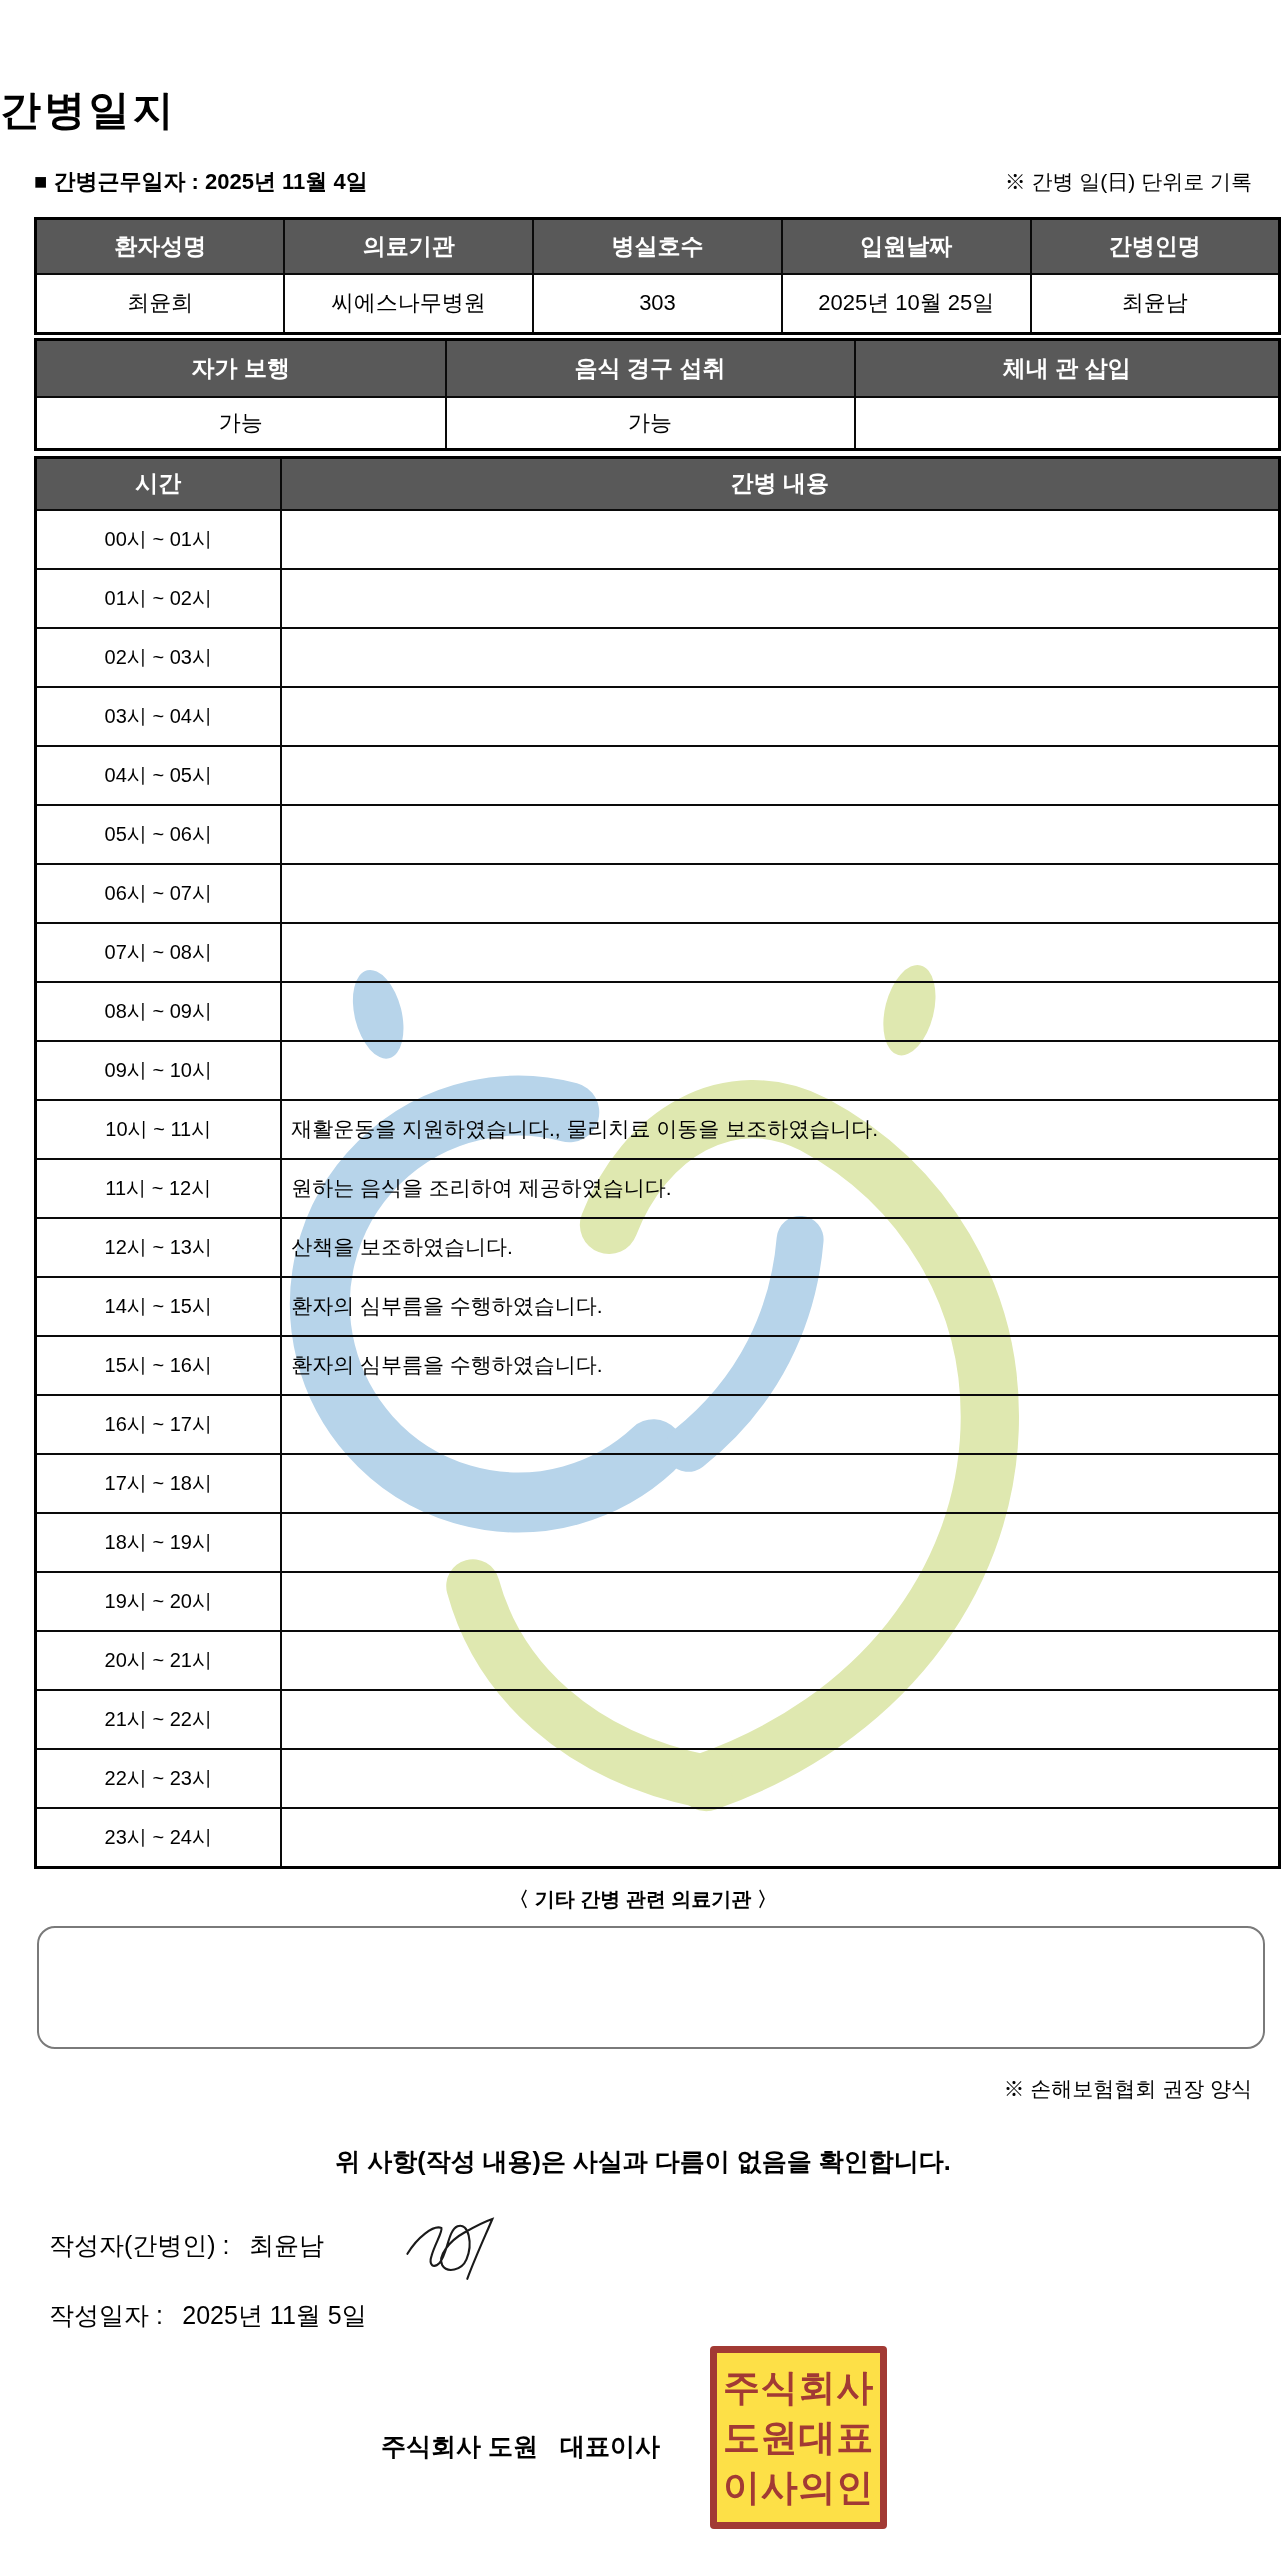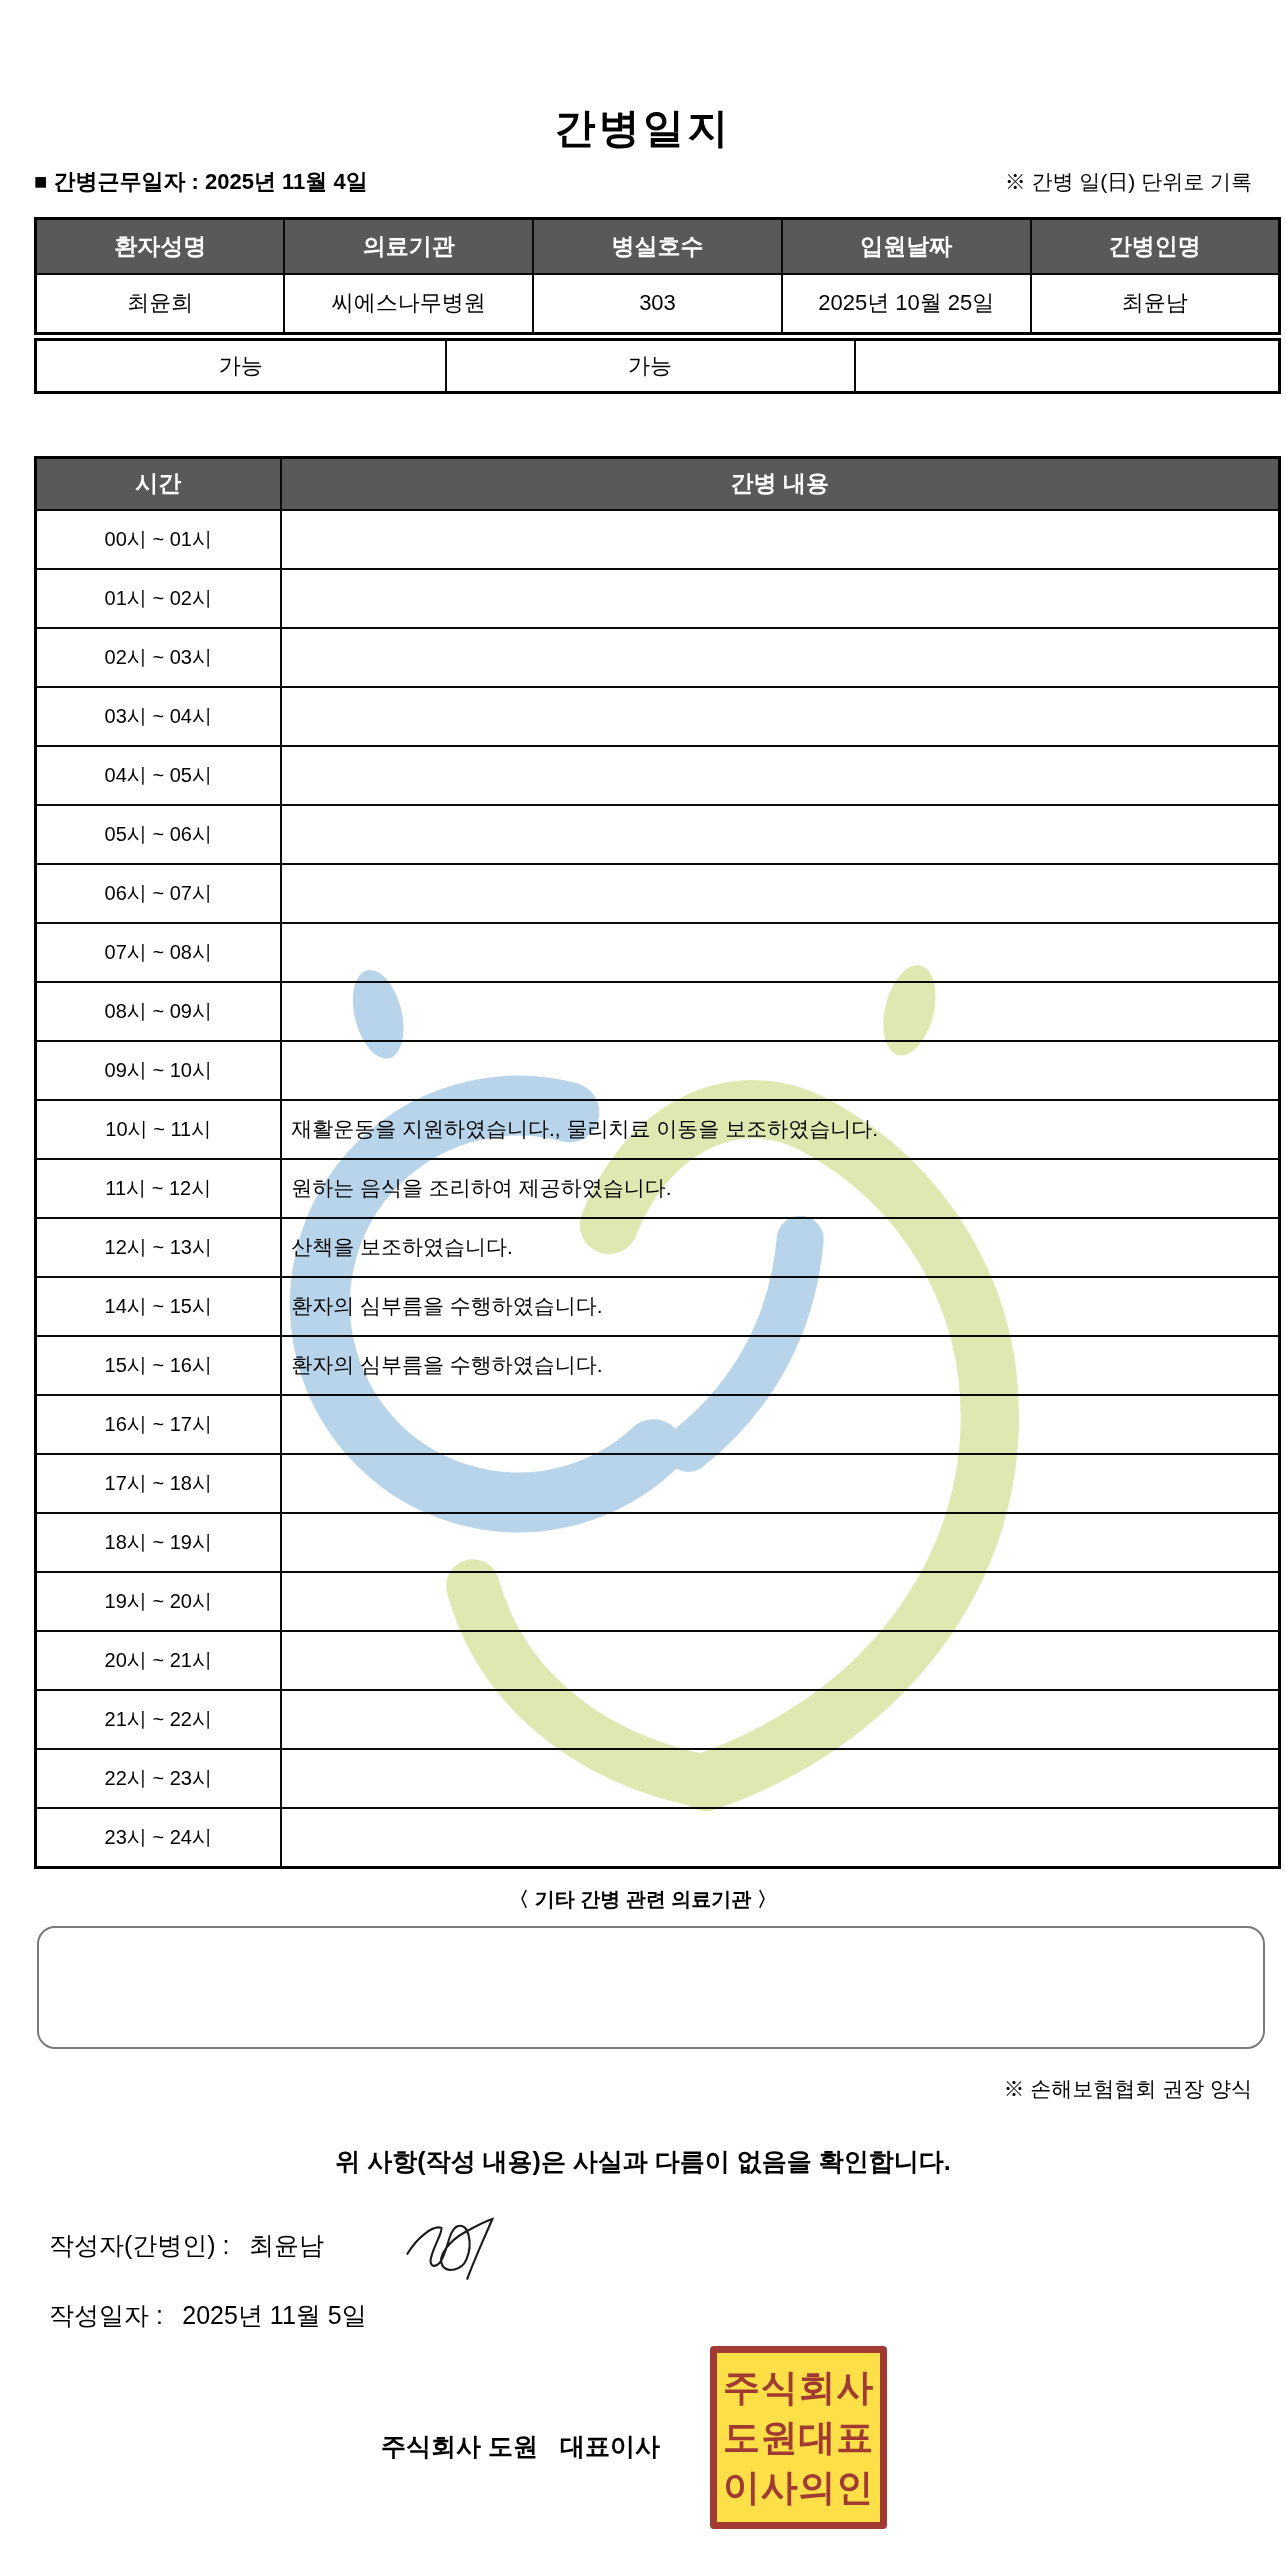--- a/index.html
+++ b/index.html
@@ -4,21 +4,21 @@
 <style>
   html,body{margin:0;padding:0;background:#fff;}
   .page{
     position:relative;width:1286px;height:2576px;background:#ffffff;
     font-family:"Liberation Sans", sans-serif;color:#000;overflow:hidden;
   }
   .layer{position:absolute;z-index:1;}
   
   .watermark{position:absolute;left:0;top:0;z-index:0;pointer-events:none;}
   
-  .title{top:101px;left:0;width:100%;text-align:center;font-size:41px;font-weight:bold;letter-spacing:3.2px;}
+  .title{top:83px;left:0;width:100%;font-size:41px;font-weight:bold;letter-spacing:3.2px;}
   
   .meta{top:167px;left:34px;width:1218px;display:flex;justify-content:space-between;align-items:baseline;}
   .meta-left{font-size:22px;font-weight:bold;}
   .meta-right{font-size:21px;}
   
   table{border-collapse:collapse;table-layout:fixed;width:1247px;background:transparent;}
   .tbl{left:34px;}
   .tbl table{border:3.2px solid #000;}
   th,td{border:2.4px solid #0a0a0a;padding:0;overflow:hidden;}
   th{background:#595959;color:#fff;font-weight:bold;font-size:23px;text-align:center;margin-top:8px;}
@@ -105,20 +105,25 @@
   </div>
 
   <div class="layer tbl t2">
     <table>
       <colgroup>
           <col style="width:410px">
           <col style="width:409px">
           <col>
         </colgroup>
       <tbody>
+          <tr class="hrow">
+        <th>자가 보행</th>
+        <th>음식 경구 섭취</th>
+        <th>체내 관 삽입</th>
+      </tr>
       <tr class="vrow">
         <td>가능</td>
         <td>가능</td>
         <td></td>
       </tr>
     </tbody>
       </table>
   </div>
 
   <div class="layer tbl t3">

